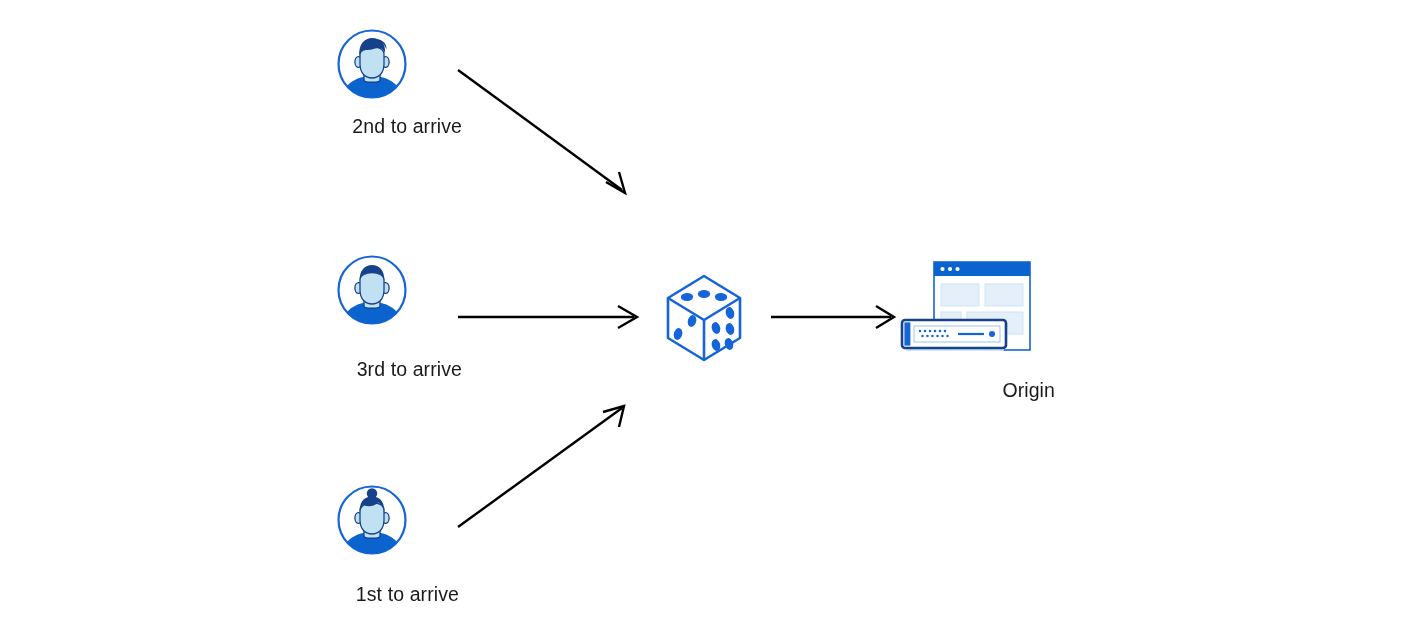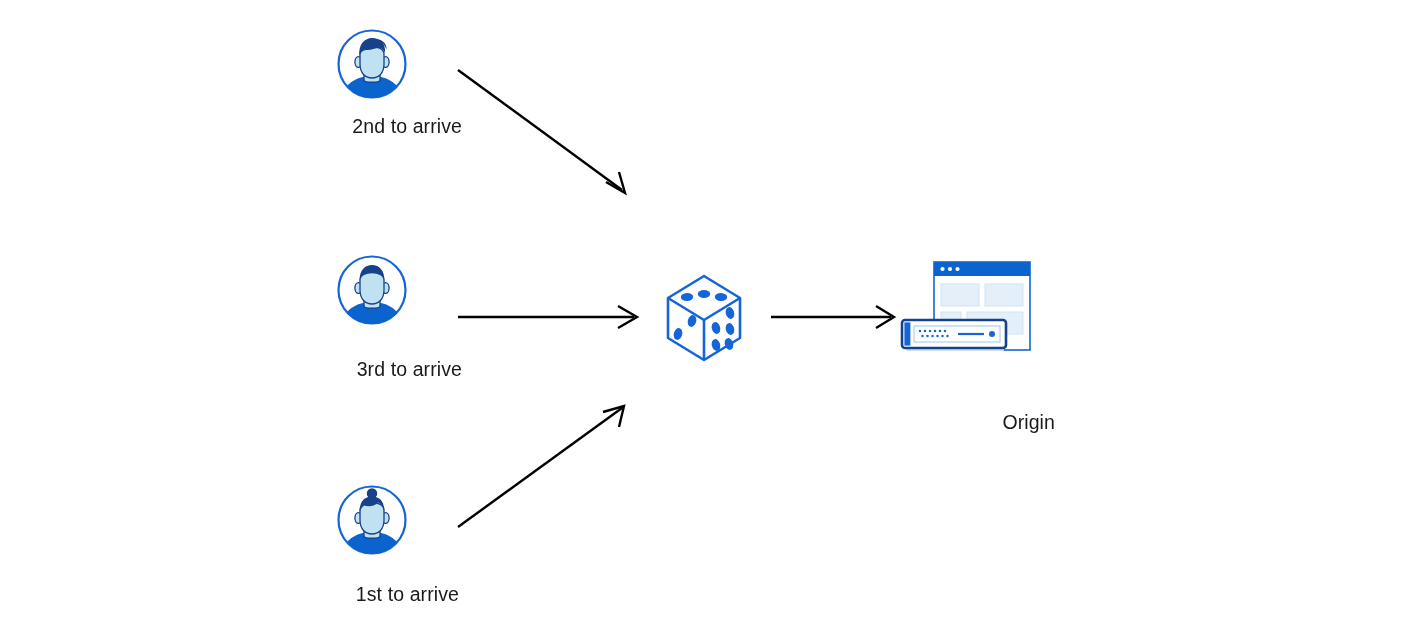--- a/index.html
+++ b/index.html
@@ -234,16 +234,16 @@
               <circle cx="41.5" cy="78" r="1.25"></circle>
             <circle cx="46.5" cy="78" r="1.25"></circle>
               <circle cx="51.5" cy="78" r="1.25"></circle>
           </g>
 
           <line x1="62" y1="76" x2="88" y2="76" stroke="#1565d8" stroke-width="2.2"></line>
           <circle cx="96" cy="76" r="3" fill="#1565d8"></circle>
         </g>
       </svg>
     </div>
-    <div class="node-label" style="left:-21px; top:120px; width:180px;margin-top:32px;">Origin</div>
+    <div class="node-label" style="left:-21px; top:120px; width:180px;">Origin</div>
   </div>
 
 </div>
 
 </body></html>

